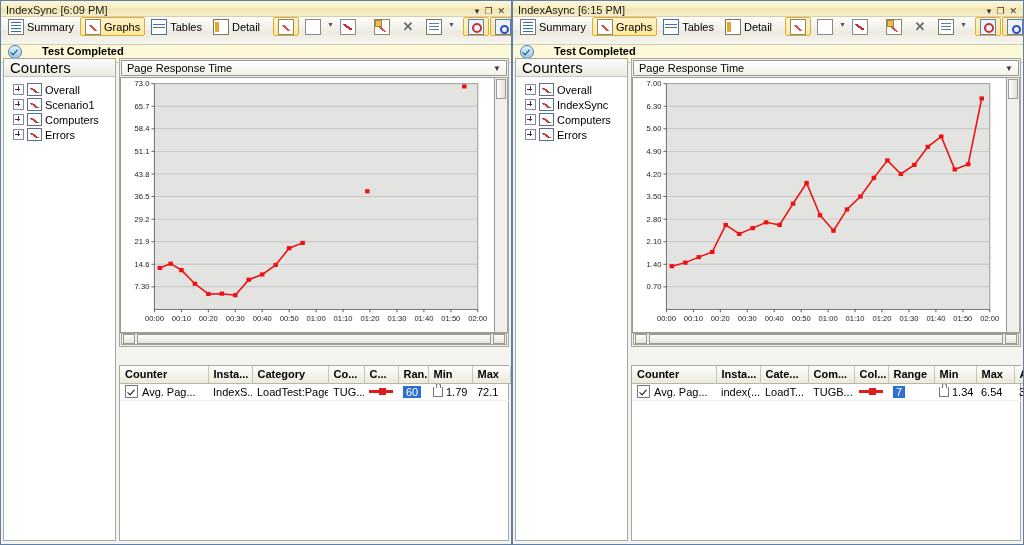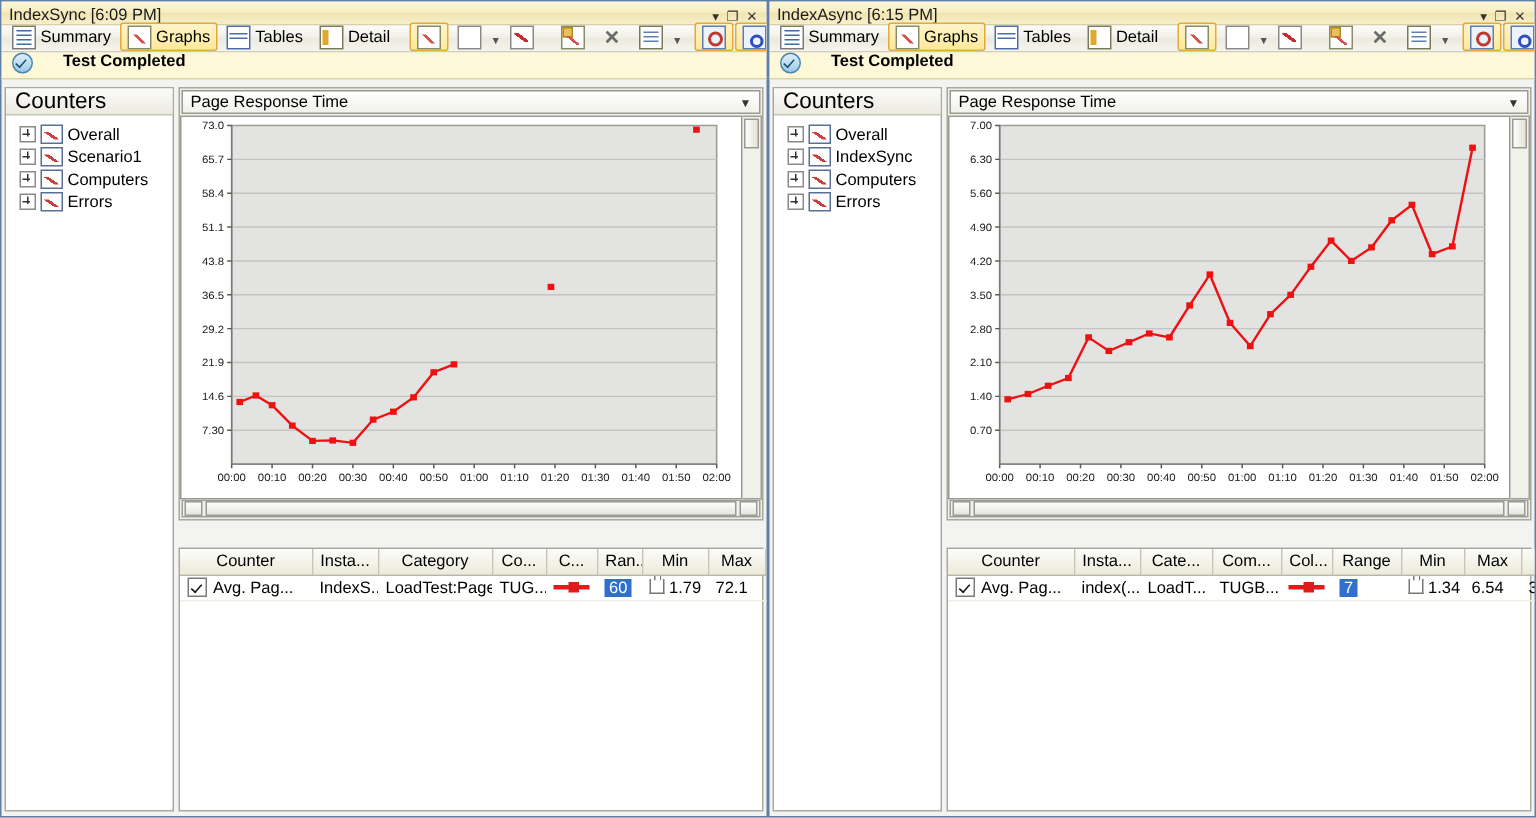--- a/index.html
+++ b/index.html
@@ -12,22 +12,22 @@
   .win.left{left:0;}
   .win.right{left:512px;}
 
   .titlebar{height:16px;background:linear-gradient(to bottom,#fdf6d8 0%,#f6eec0 48%,#f0e4ae 52%,#f7efcd 100%);
             border-bottom:1px solid #d8cfa8;display:flex;align-items:flex-end;padding:0 3px;box-sizing:border-box;}
   .titlebar .ttl{font-size:11px;color:#1a1a1a;font-weight:normal;white-space:nowrap;padding-left:2px;}
   .wctrl{margin-left:auto;display:flex;align-items:center;gap:5px;padding-right:3px;color:#333;}
   .wctrl span{font-size:9px;line-height:9px;cursor:default;}
 
   
-  .toolbar{height:18px;background:linear-gradient(to bottom,#fcfcfb 0%,#f0efe6 50%,#eceade 51%,#f6f5ee 100%);
-           border-bottom:1px solid #cfcdbb;display:flex;align-items:flex-end;padding:0 2px;box-sizing:border-box;gap:1px;}
+  .toolbar{height:28px;background:linear-gradient(to bottom,#fcfcfb 0%,#f0efe6 50%,#eceade 51%,#f6f5ee 100%);
+           border-bottom:1px solid #cfcdbb;display:flex;align-items:flex-start;padding:0 2px;box-sizing:border-box;gap:1px;}
   .tbtn{height:19px;display:flex;align-items:center;gap:3px;padding:0 4px;border:1px solid transparent;
         border-radius:2px;box-sizing:border-box;white-space:nowrap;font-size:11px;}
   .tbtn.active{background:linear-gradient(to bottom,#fff4c9,#ffe89a);border-color:#e2a93b;}
   .tsep{width:1px;height:16px;background:#c9c7b6;margin:0 3px;}
   .ico{width:14px;height:14px;display:inline-block;position:relative;flex:0 0 14px;}
   .arw{width:8px;height:14px;display:flex;align-items:center;justify-content:center;font-size:7px;color:#555;}
 
   
   .ic-doc{background:#fff;border:1px solid #7a7a7a;}
   .ic-doc:after{content:"";position:absolute;left:2px;top:2px;right:2px;height:1px;background:#3b6ea5;
@@ -102,21 +102,21 @@
   .hsb .thumb{height:8px;margin:0 1px;flex:1;background:linear-gradient(to bottom,#fdfdfd,#e6e5dd);border:1px solid #9a9a94;}
   .hsb .cap{width:10px;height:8px;margin:0 1px;background:linear-gradient(to bottom,#fdfdfd,#e6e5dd);border:1px solid #9a9a94;}
   svg.plot{position:absolute;left:0;top:0;width:100%;height:100%;}
   .tick{font-size:7.5px;fill:#1a1a1a;font-family:"Liberation Sans",sans-serif;}
 
   
   .tablebox{flex:1;background:#fff;border:1px solid #a8a8a0;box-sizing:border-box;display:flex;flex-direction:column;}
   table{border-collapse:collapse;width:100%;font-size:11px;table-layout:fixed;}
   thead th{height:17px;background:linear-gradient(to bottom,#fcfcfa,#eceada);
            border-right:1px solid #c7c5b4;border-bottom:1px solid #b8b6a4;
-           font-weight:normal;text-align:center;padding:0 5px;box-sizing:border-box;white-space:nowrap;overflow:hidden;}
+           font-weight:bold;text-align:left;padding:0 5px;box-sizing:border-box;white-space:nowrap;overflow:hidden;}
   tbody td{height:17px;padding:0 5px;box-sizing:border-box;white-space:nowrap;overflow:hidden;
            border-bottom:1px solid #f0efe8;}
   .cbcell{display:flex;align-items:flex-end;gap:4px;}
   .cb{width:11px;height:11px;border:1px solid #7a7a7a;background:#fff;position:relative;flex:0 0 11px;}
   .cb:after{content:"";position:absolute;left:2.5px;top:1.5px;width:3px;height:6px;
      border:solid #111;border-width:0 1.6px 1.6px 0;transform:rotate(42deg);}
   .colorcell{display:flex;align-items:center;}
   .swatch{width:28px;height:3px;background:#e01b1b;position:relative;}
   .swatch:after{content:"";position:absolute;left:10px;top:-2.5px;width:7px;height:7px;background:#e01b1b;}
   .rangecell{background:#2f6fd0;color:#fff;display:inline-block;padding:0 3px;}

